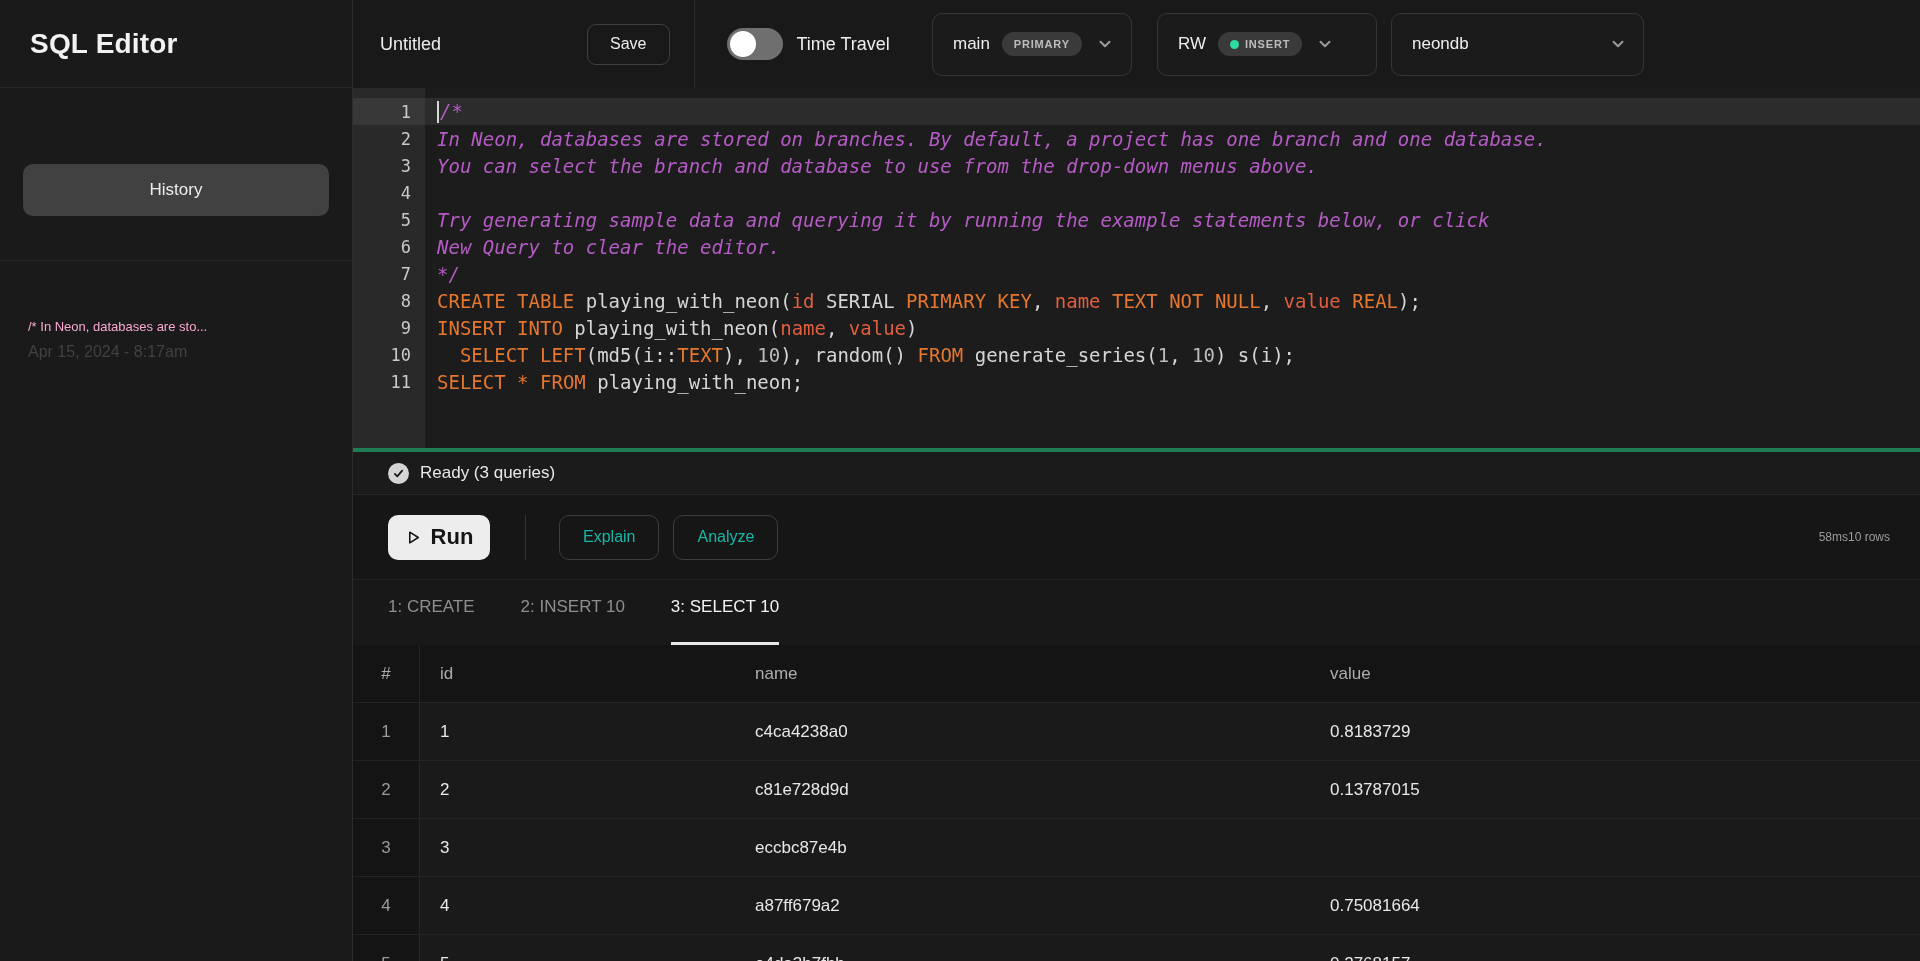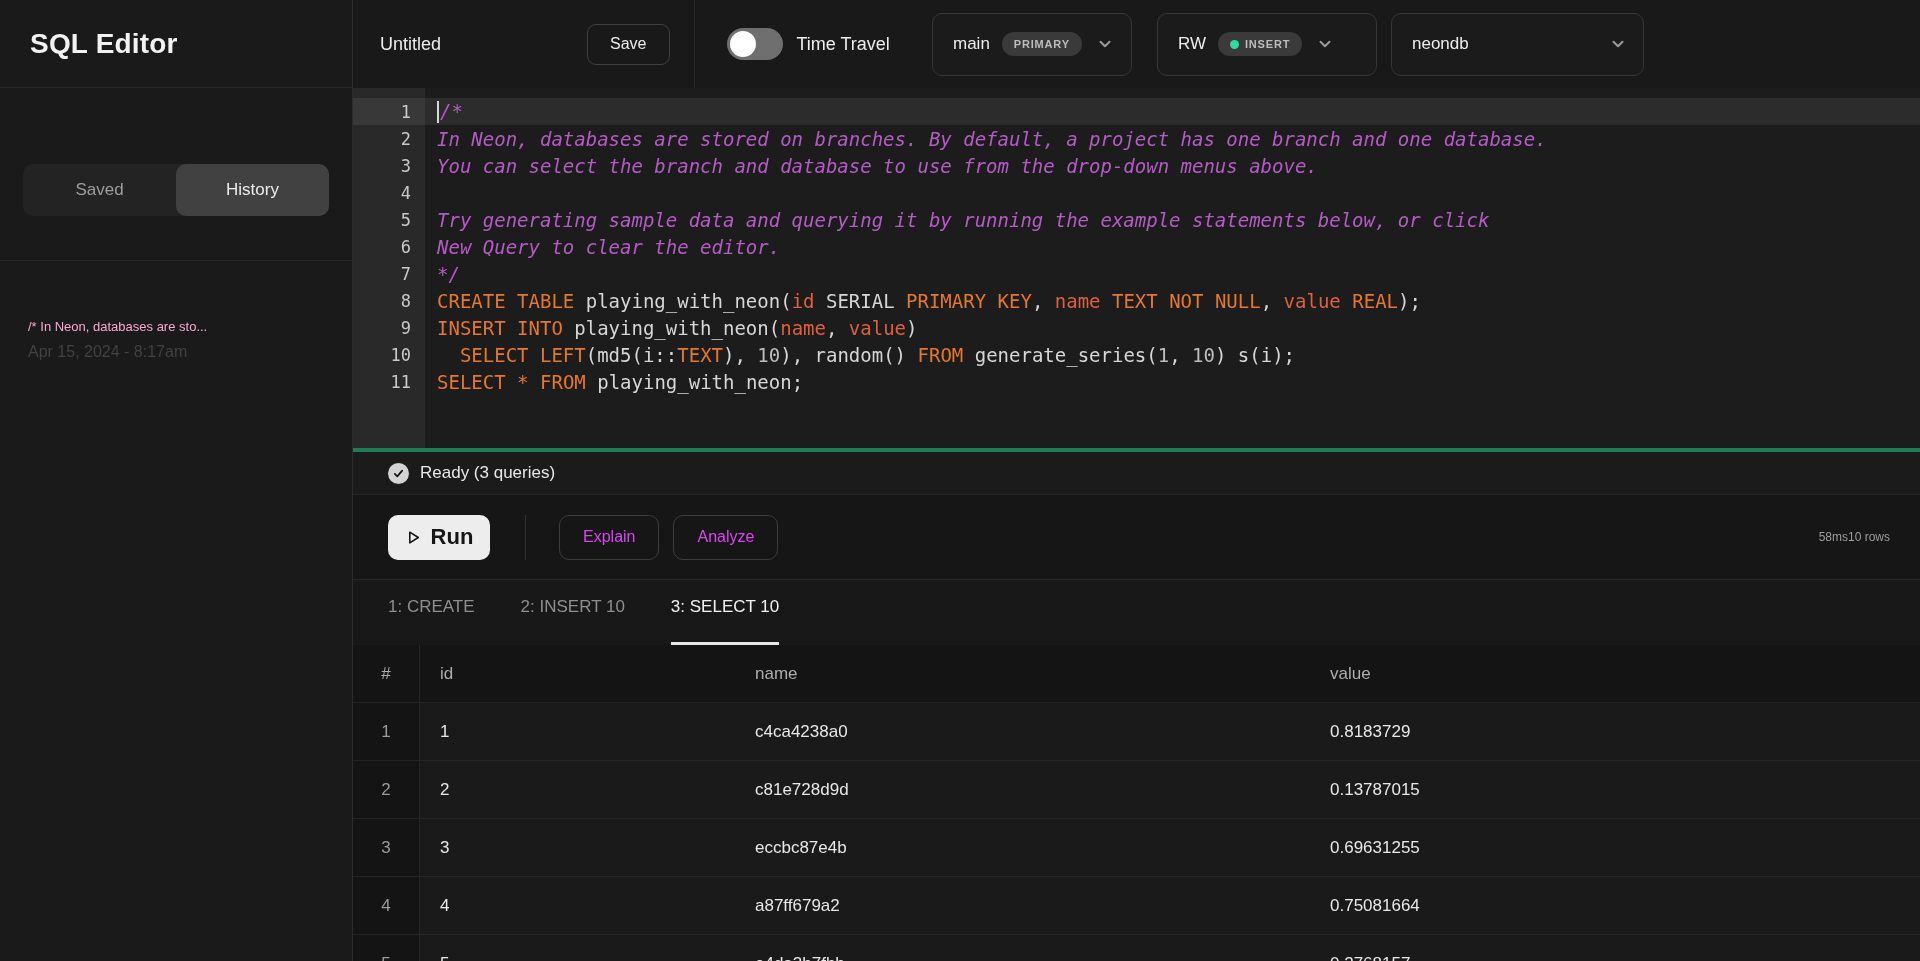--- a/index.html
+++ b/index.html
@@ -79,21 +79,21 @@
   .status-text { font-size:17px; color:#e8e8e8; }
 
   
   .actions { height:85px; min-height:85px; background:#161616; display:flex;
     align-items:center; padding:0 30px 0 35px; border-bottom:1px solid #242424; }
   .run-btn { height:45px; width:102px; background:#ededed; color:#161616; border:none;
     border-radius:10px; font-size:22px; font-weight:600; font-family:inherit;
     display:flex; align-items:center; justify-content:center; gap:9px; cursor:pointer; }
   .actions .vsep { width:1px; height:45px; background:#333333; margin:0 33px 0 35px; }
   .ghost-btn { height:45px; padding:0 23px; background:transparent; border:1px solid #3d3d3d;
-    border-radius:10px; color:#d946ef; font-size:16px; font-family:inherit; cursor:pointer; }
+    border-radius:10px; color:#14b8a6; font-size:16px; font-family:inherit; cursor:pointer; }
   .ghost-btn + .ghost-btn { margin-left:14px; }
   .metrics { margin-left:auto; display:flex; font-size:12px; color:#9c9c9c; }
 
   
   .result-tabs { height:65px; min-height:65px; display:flex; gap:46px; padding-left:35px;
     background:#181818; }
   .rtab { padding:17px 0 14px 0; font-size:17px; color:#8f8f8f; border-bottom:3px solid transparent;
     cursor:pointer; height:100%; }
   .rtab.active { color:#f2f2f2; border-bottom-color:#e8e8e8; }
 
@@ -111,21 +111,20 @@
 <body>
 
 <div class="app">
 
   <aside class="sidebar">
     <div class="sidebar-header">
       <h1>SQL Editor</h1>
     </div>
     <div class="sidebar-tabs-section">
       <div class="segmented" id="segmented">
-          <div class="segment">Saved</div>
           <div class="segment active">History</div>
         </div>
     </div>
     <div class="history-list" id="history-list">
         <div class="history-item">
           <div class="history-snippet">/* In Neon, databases are sto...</div>
           <div class="history-date">Apr 15, 2024 - 8:17am</div>
         </div>
       </div>
   </aside>
@@ -272,21 +271,20 @@
         <div class="trow">
           <div class="tcell hash">2</div>
           <div class="tcell">2</div>
           <div class="tcell">c81e728d9d</div>
           <div class="tcell">0.13787015</div>
         </div>
         <div class="trow">
           <div class="tcell hash">3</div>
           <div class="tcell">3</div>
           <div class="tcell">eccbc87e4b</div>
-          <div class="tcell">0.69631255</div>
         </div>
         <div class="trow">
           <div class="tcell hash">4</div>
           <div class="tcell">4</div>
           <div class="tcell">a87ff679a2</div>
           <div class="tcell">0.75081664</div>
         </div>
         <div class="trow">
           <div class="tcell hash">5</div>
           <div class="tcell">5</div>

